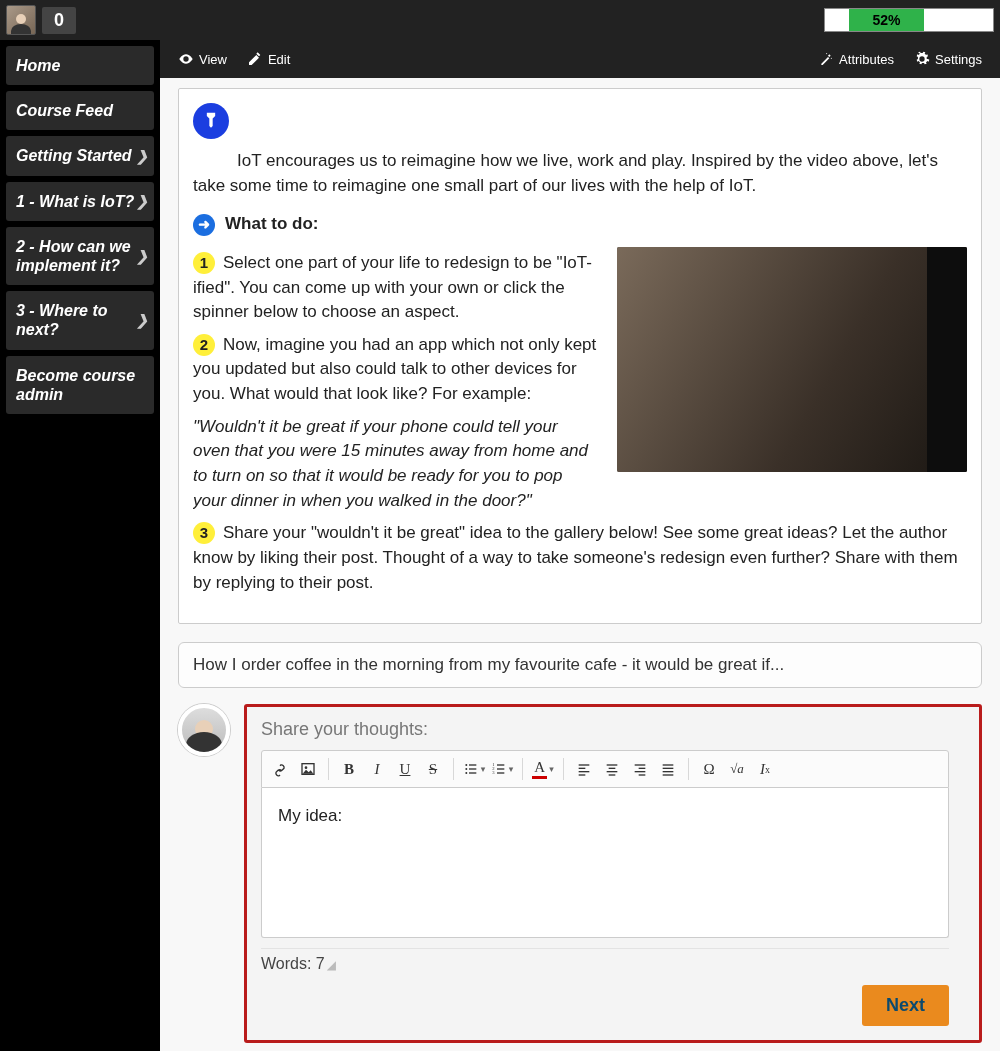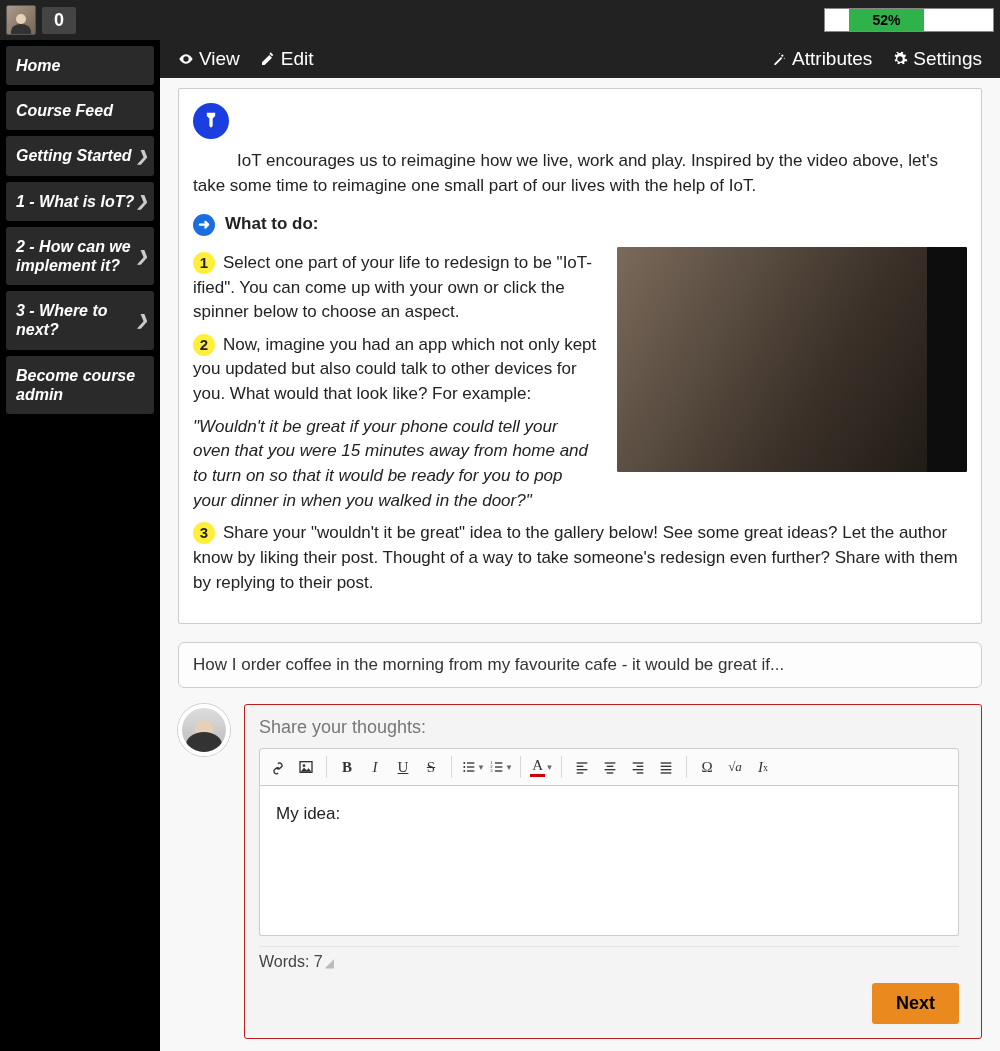--- a/index.html
+++ b/index.html
@@ -71,21 +71,21 @@
 
   
   .main {
     flex:1; background:#f8f8f8; display:flex; flex-direction:column;
   }
   .tabbar {
     height:38px; background:#222;
     display:flex; align-items:center; padding:0 8px;
   }
   .tabbtn {
-    color:#fff; font-size:19px; padding:6px 10px;
+    color:#fff; font-size:13px; padding:6px 10px;
     display:flex; align-items:center; gap:5px;
     cursor:pointer;
   }
   .tabbar .spacer { flex:1; }
   .tabbar svg { width:16px; height:16px; fill:#fff; }
 
   .content { padding: 0 18px 18px 18px; overflow:auto; flex:1; }
 
   
   .card {
@@ -133,22 +133,22 @@
   .composer-row { display:flex; gap:14px; margin-top:16px; }
   .avatar-big {
     width:52px; height:52px; border-radius:50%; border:4px solid #fff;
     box-shadow:0 0 0 1px #ccc; background:linear-gradient(#ddd,#bbb);
     position:relative; overflow:hidden; flex-shrink:0;
   }
   .avatar-big::before { content:""; position:absolute; left:50%; top:12px; width:18px; height:18px; background:#e8d0b8; border-radius:50%; transform:translateX(-50%);}
   .avatar-big::after { content:""; position:absolute; left:50%; bottom:-6px; width:36px; height:26px; background:#333; border-radius:50% 50% 0 0; transform:translateX(-50%);}
 
   .composer {
-    flex:1; background:#f4f4f4; border:1px solid #b91c1c; border-radius:3px;
-    position:relative; padding:12px 22px 14px 14px;
+    flex:1; background:#f4f4f4; border:3px solid #b91c1c; border-radius:3px;
+    position:relative; padding:12px 30px 14px 14px;
   }
   .composer::before {
     content:""; position:absolute; left:-10px; top:18px;
     border:10px solid transparent; border-right-color:#f4f4f4;
   }
   .composer-title { font-size:18px; color:#777; margin-bottom:10px; }
 
   .toolbar {
     background:#fbfbfb; border:1px solid #ccc; border-radius:3px 3px 0 0;
     padding:4px 4px; display:flex; align-items:center; gap:0; flex-wrap:wrap;
@@ -165,21 +165,21 @@
     background:#fff; border:1px solid #ccc; border-top:none; border-radius:0 0 3px 3px;
     padding:18px 16px; min-height:150px; font-size:17px; color:#222;
   }
   .editor p { margin: 0 0 16px 0; }
 
   .wordcount { text-align:left; margin-top:10px; color:#444; font-size:16px; border-top:1px solid #e3e3e3; padding-top:6px;}
   .wordcount .rs { color:#bbb; margin-left:2px; font-size:12px;}
 
   .next-row { text-align:right; margin-top:12px; }
   .next-btn {
-    background:#ea8a1e; color:#000000; font-weight:bold; font-size:18px;
+    background:#ea8a1e; color:#0c4a6e; font-weight:bold; font-size:18px;
     border:none; border-radius:3px; padding:10px 24px; cursor:pointer;
   }
 </style>
 </head>
 <body>
 
 <div class="topbar">
   <div class="avatar-small"></div>
   <div class="count-badge">0</div>
   <div class="progress-wrap">

